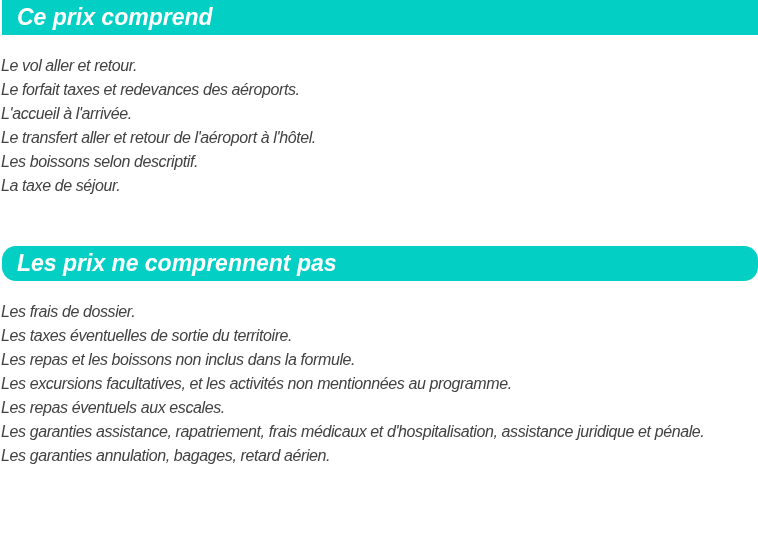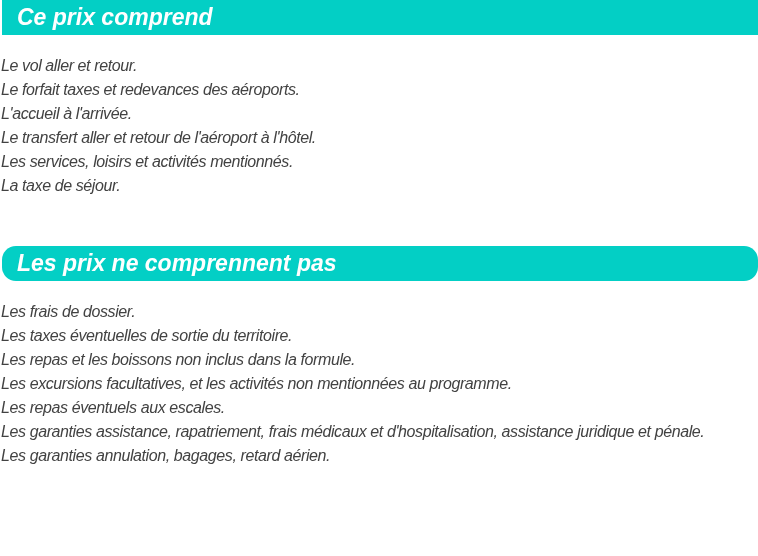--- a/index.html
+++ b/index.html
@@ -53,21 +53,21 @@
 
 <div class="section">
   <div class="section-bar" id="bar-included">
     <span class="bar-title">Ce prix comprend</span>
   </div>
   <ul class="item-list">
     <li>Le vol aller et retour.</li>
     <li>Le forfait taxes et redevances des aéroports.</li>
     <li>L'accueil à l'arrivée.</li>
     <li>Le transfert aller et retour de l'aéroport à l'hôtel.</li>
-    <li>Les services, loisirs et activités mentionnés.</li>
+    <li>Les boissons selon descriptif.</li>
     <li>La taxe de séjour.</li>
   </ul>
 </div>
 
 <div class="section">
   <div class="section-bar" id="bar-not-included">
     <span class="bar-title">Les prix ne comprennent pas</span>
   </div>
   <ul class="item-list">
     <li>Les frais de dossier.</li>

